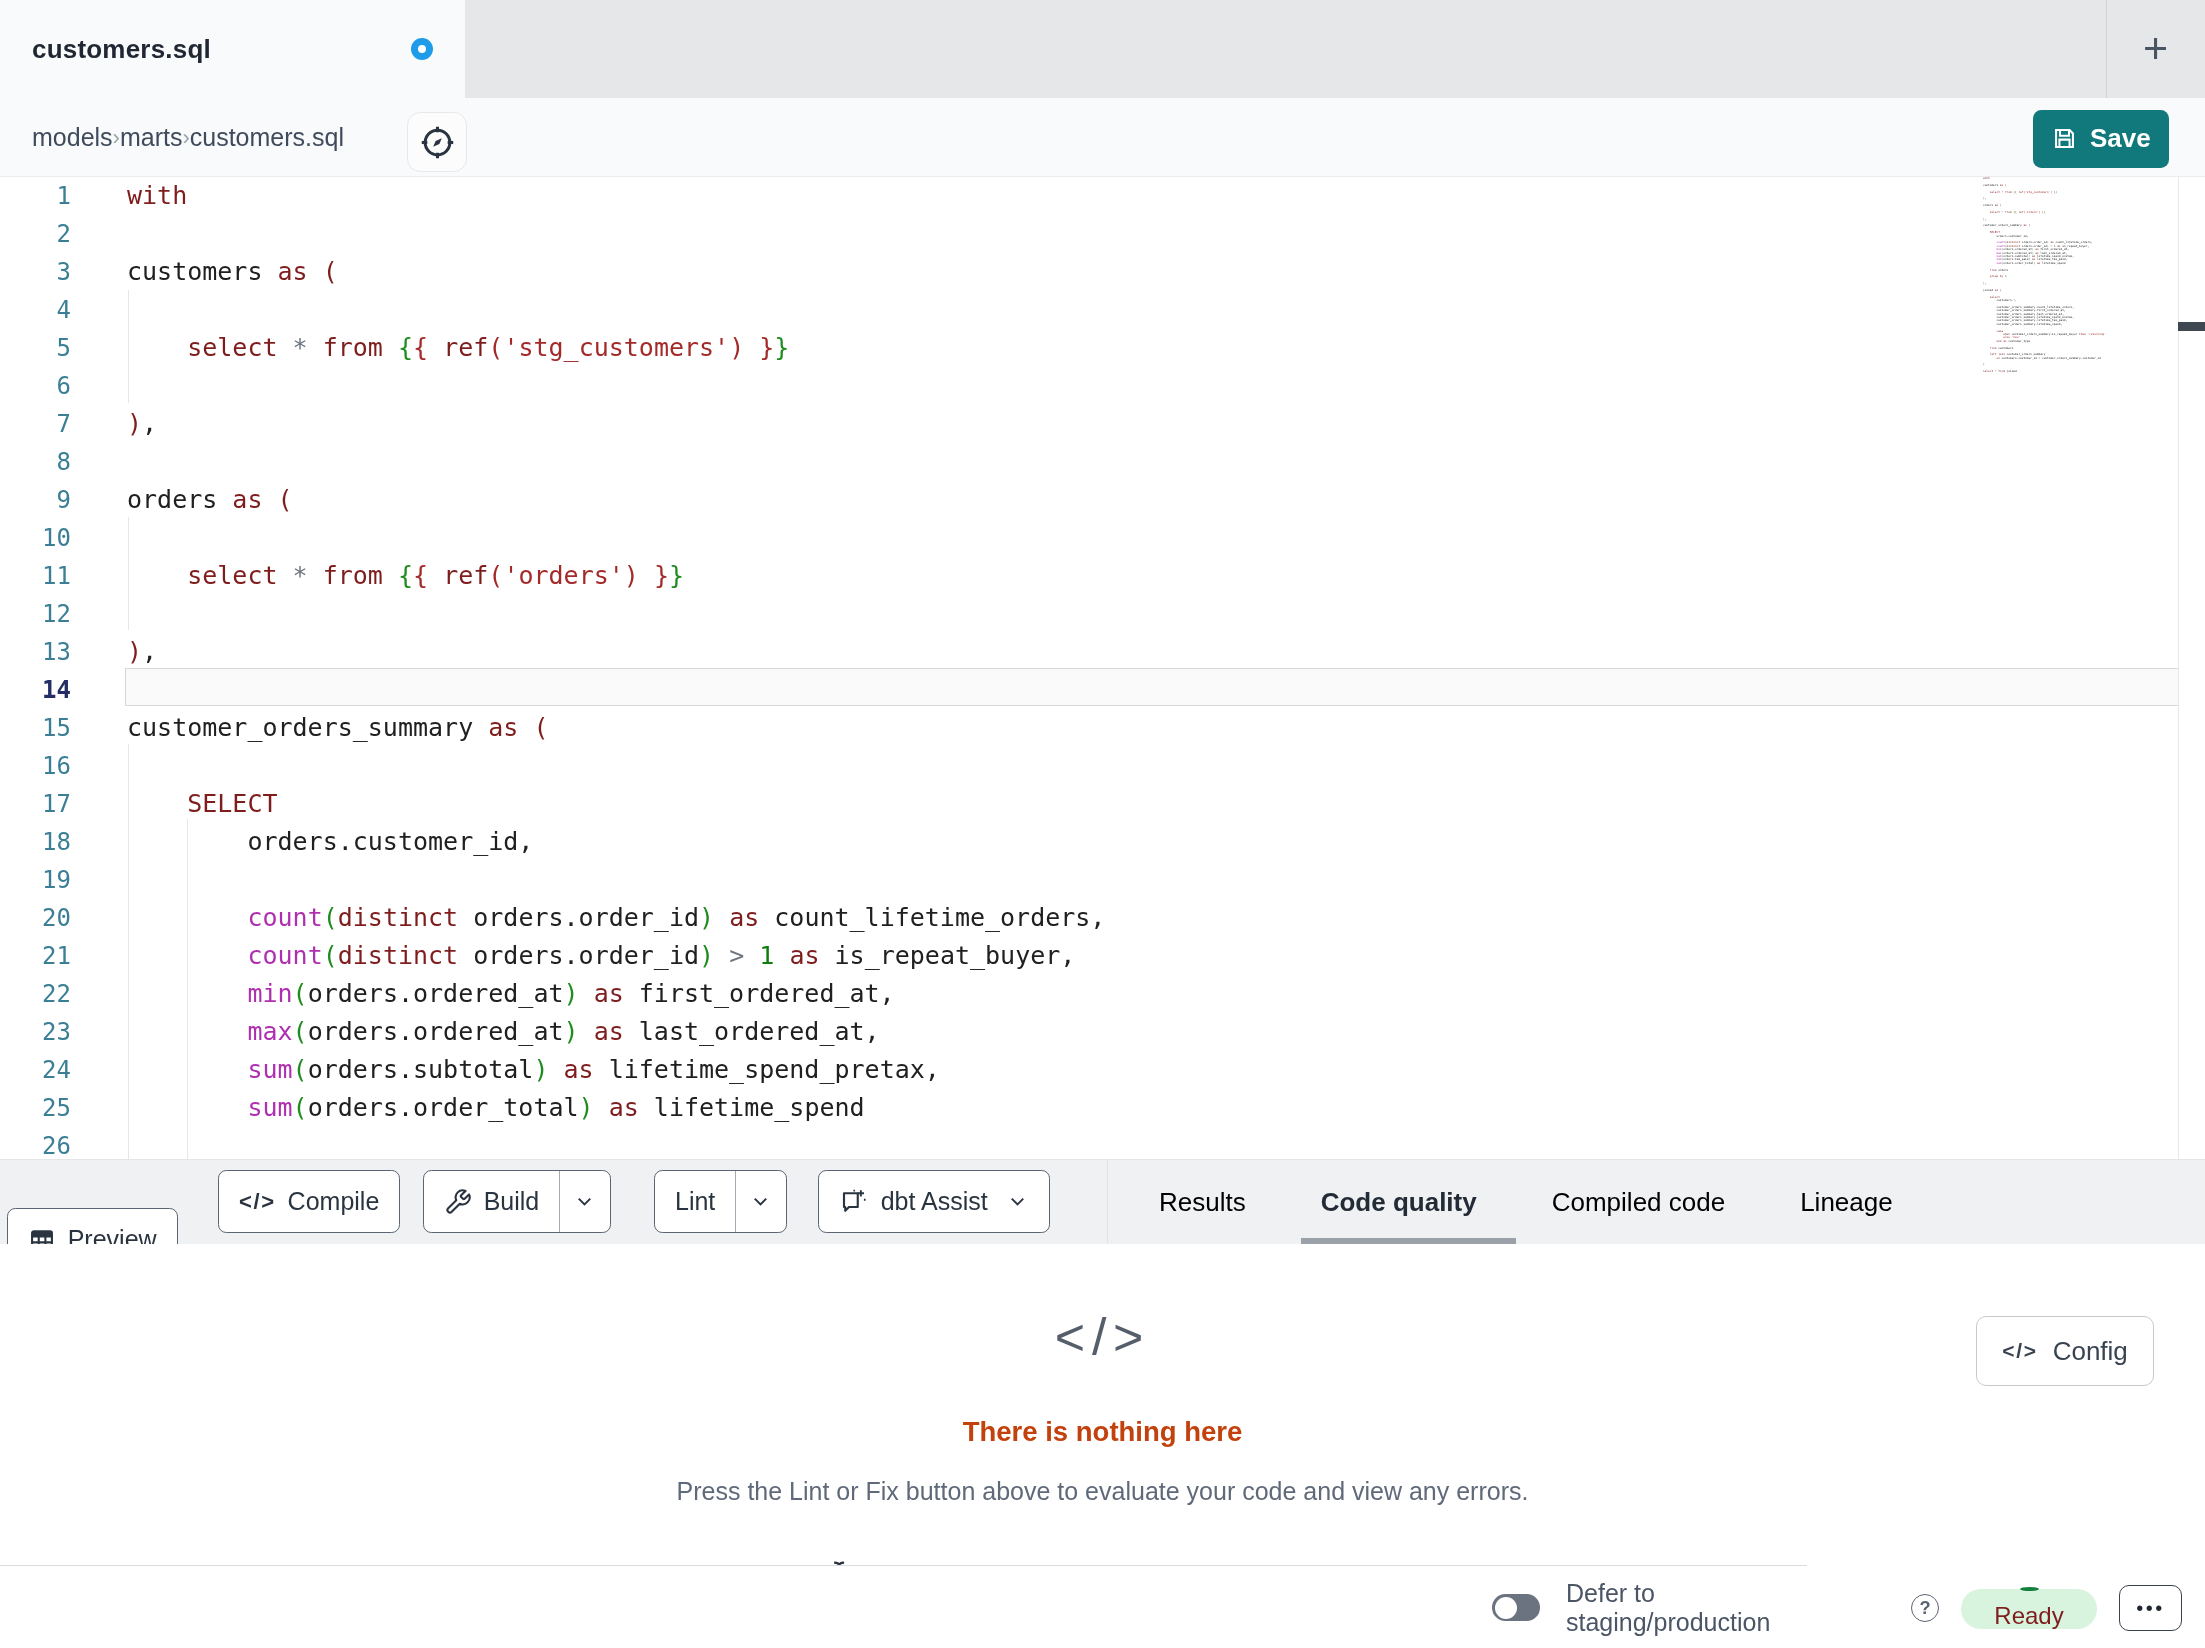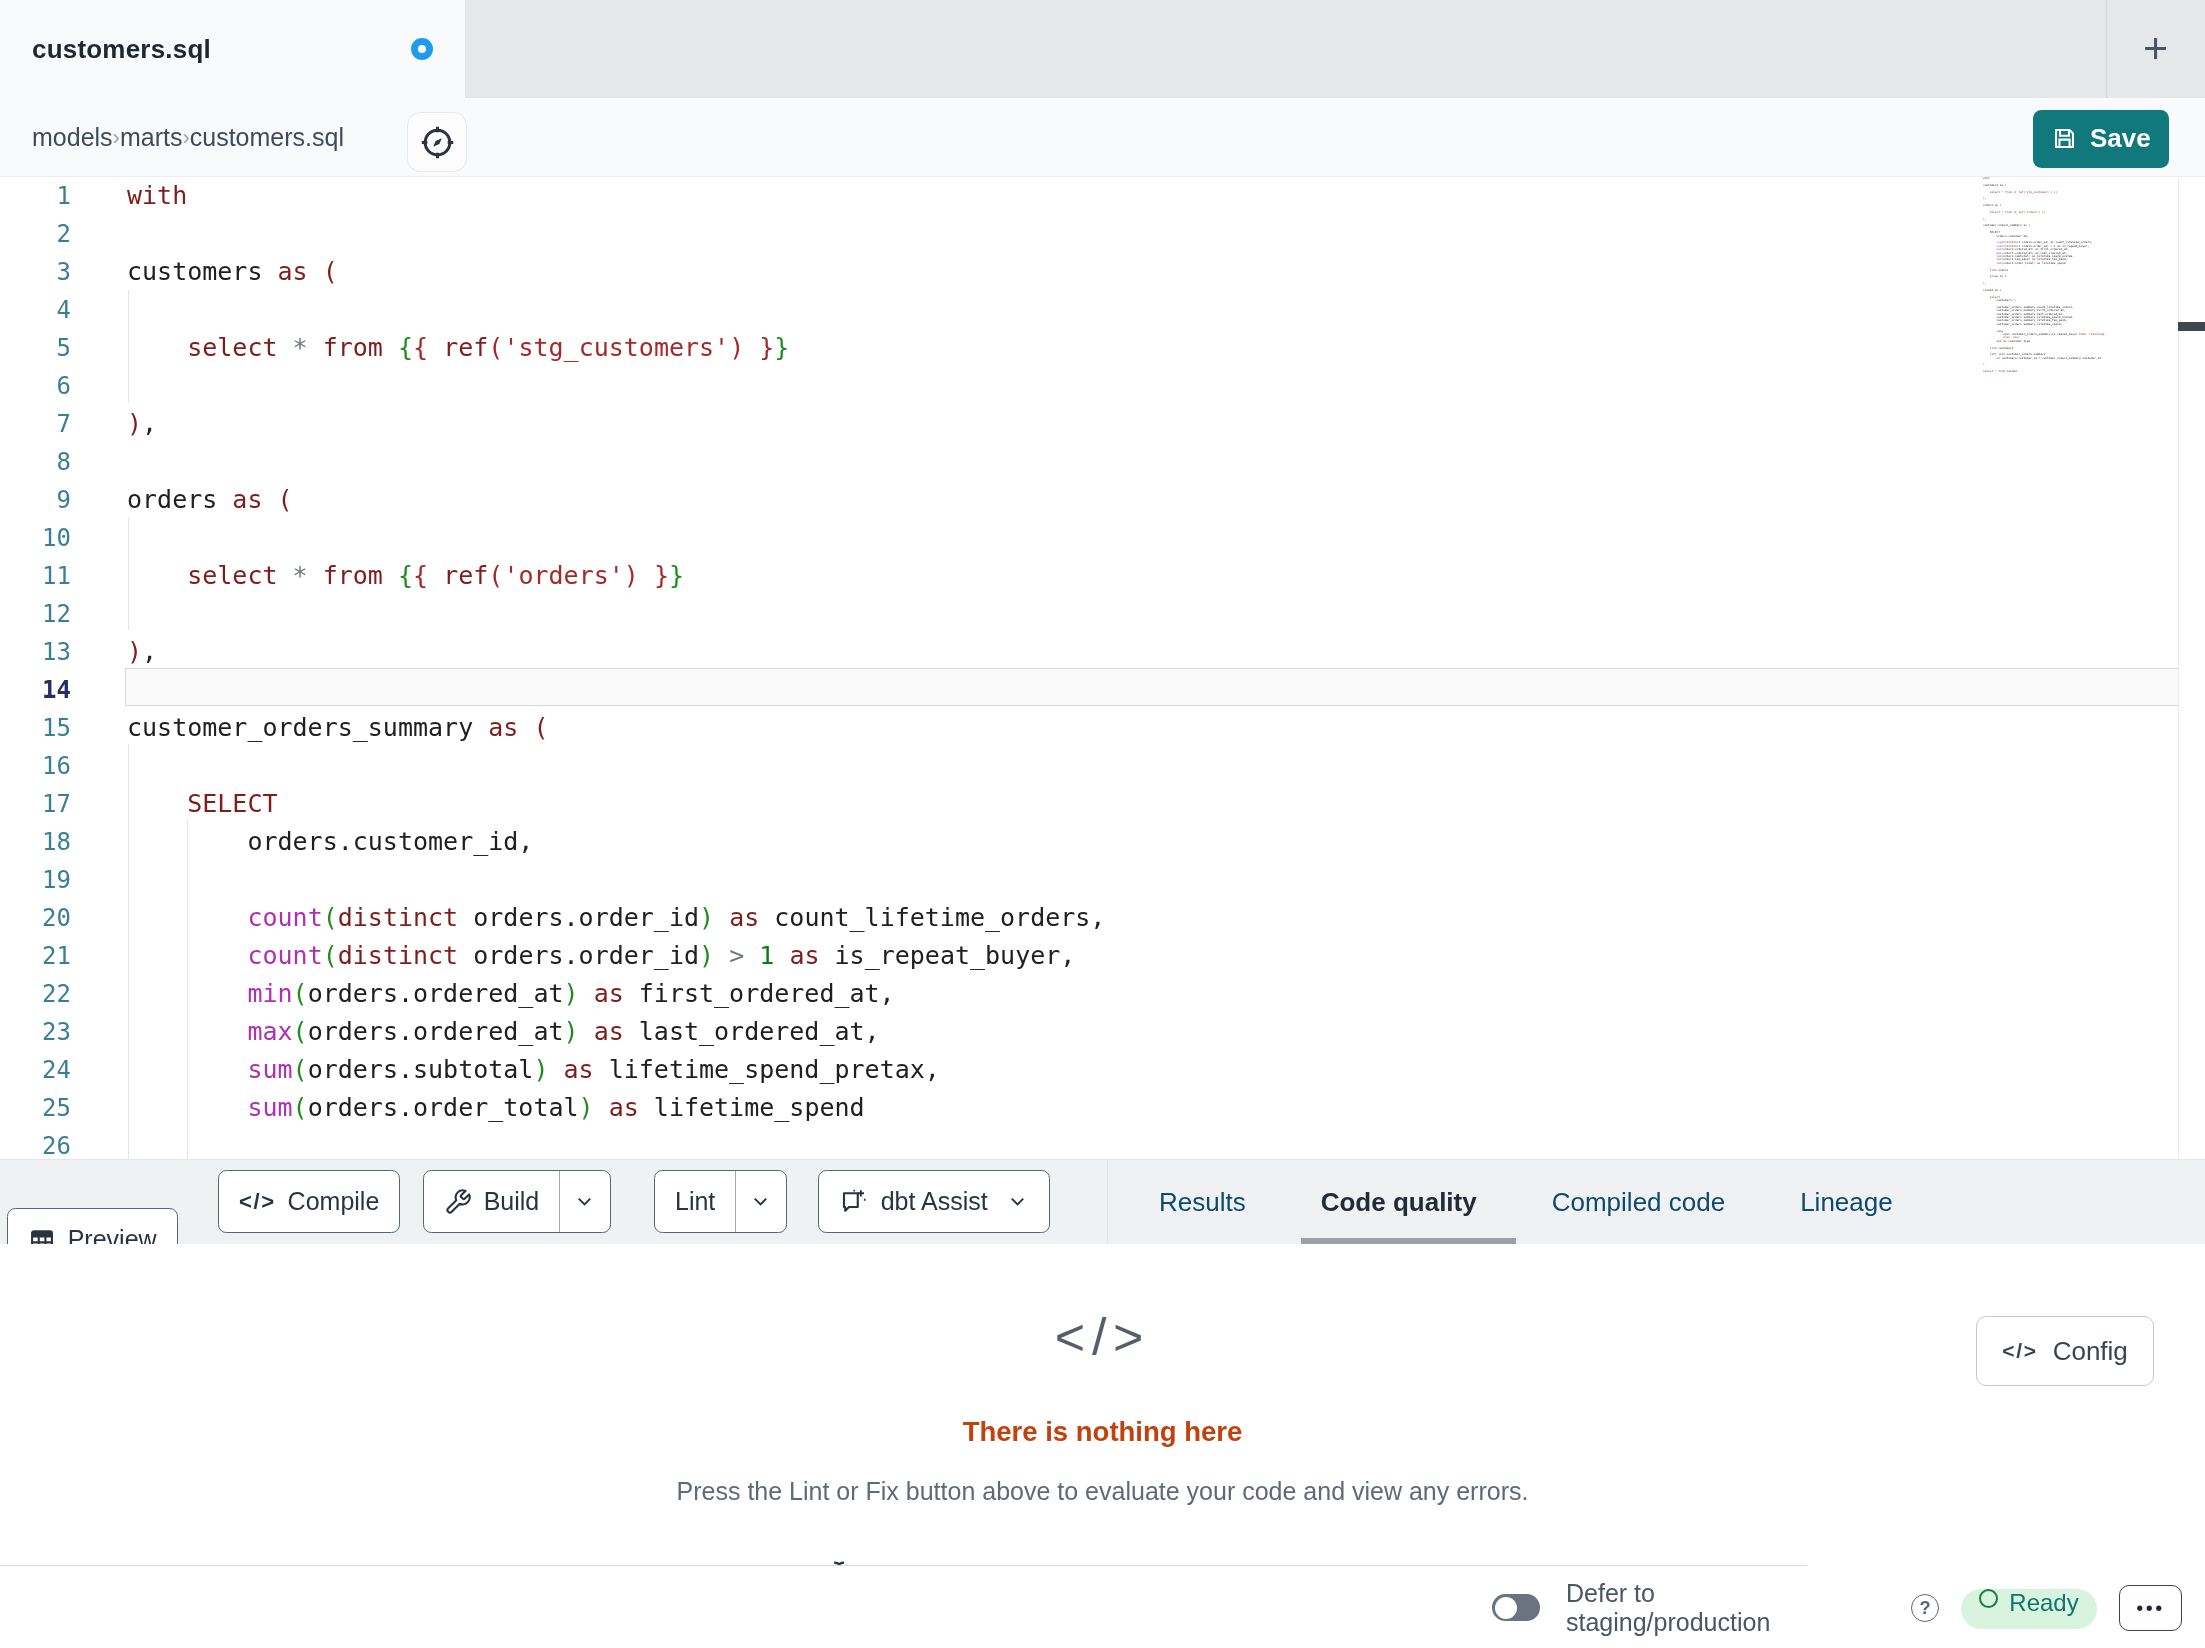--- a/index.html
+++ b/index.html
@@ -87,21 +87,21 @@
     height:100%; padding:0 13.3px; }
   #btn-preview { left:7px;margin-top:38px; }
   #btn-compile { left:218px; }
   #btn-build { left:423px; }
   #btn-lint { left:654px; }
   #btn-assist { left:818px; }
   .tools-tabs-divider { position:absolute; left:1107px; top:0; width:0.8px; height:85px;
     background:#e0e2e4; }
   .panel-tabs { position:absolute; left:1159px; top:0; height:85px; display:flex;
     gap:75px; align-items:center; }
-  .panel-tab { font-size:26px; color:#0c4a6e; position:relative; height:85px;
+  .panel-tab { font-size:26px; color:#000000; position:relative; height:85px;
     display:flex; align-items:center; }
   .panel-tab.active { font-weight:bold; color:#222b36; }
   .tab-underline { position:absolute; left:1301px; top:78px; width:215px; height:7.5px;
     background:#9aa1a8; }
 
   
   .panel { position:absolute; left:0; top:1244px; width:2205px; height:320px;
     background:#fff; }
   .config-btn { position:absolute; left:1976px; top:72px; width:178px; height:70px;
     background:#fff; border:1.7px solid #c6cacf; border-radius:10px; display:flex;
@@ -122,22 +122,22 @@
   .toggle { position:absolute; left:1492px; top:28px; width:48px; height:27px;
     border-radius:13.3px; background:#6b7280; }
   .toggle .knob { position:absolute; left:2.5px; top:2.5px; width:22px; height:22px;
     border-radius:50%; background:#fff; }
   .defer-label { position:absolute; left:1566px; top:0; height:83px; display:flex;
     align-items:center; font-size:25px; color:#4a5565; }
   .help-icon { position:absolute; left:1911px; top:27.5px; width:28px; height:28px;
     border:1.7px solid #5b6472; border-radius:50%; color:#5b6472; font-size:18.3px;
     display:flex; align-items:center; justify-content:center; font-weight:bold; }
   .ready-pill { position:absolute; left:1961px; top:22.5px; width:136px; height:40px;
-    background:#d8f3de; border-radius:20px; display:flex; 
-    justify-content:center; gap:11px; color:#0f766e; font-size:24px; }
+    background:#d8f3de; border-radius:20px; display:flex; align-items:center;
+    justify-content:center; gap:11px; color:#7f1d1d; font-size:24px;flex-direction:column; }
   .ready-ring { width:19px; height:19px; border:2.5px solid #15803d; border-radius:50%; }
   .ellipsis-btn { position:absolute; left:2119px; top:19px; width:63px; height:46px;
     border:1.7px solid #39424e; border-radius:10px; background:#fff; display:flex;
     align-items:center; justify-content:center; color:#1f2733; font-size:20px;
     letter-spacing:2.5px; }
 
   .ibeam { position:absolute; left:830px; top:1561px; color:#2b323b; }
   svg { display:block; }
 </style>
 </head>

